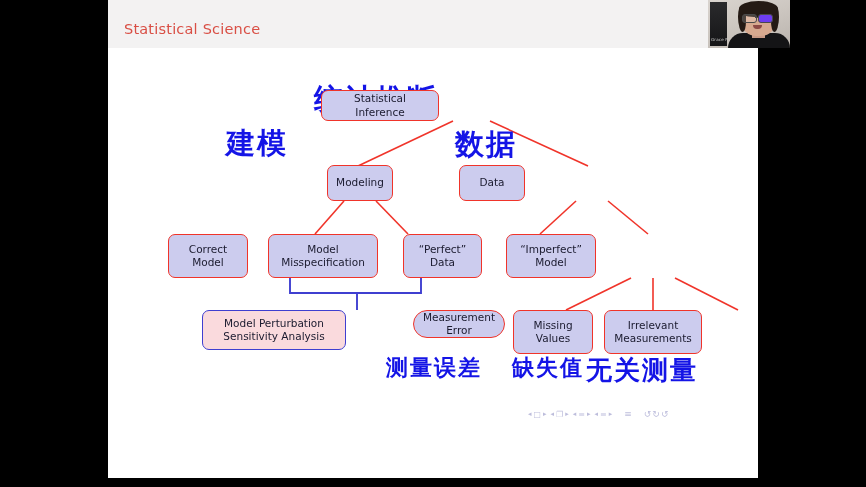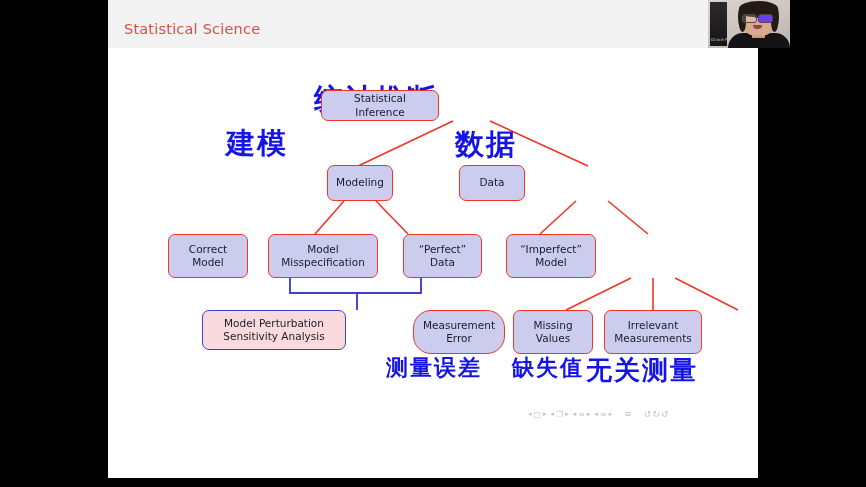--- a/index.html
+++ b/index.html
@@ -117,21 +117,21 @@
 
       <div class="node" style="left:295px;top:186px;width:79px;height:44px;">“Perfect”
 Data</div>
 
       <div class="node" style="left:398px;top:186px;width:90px;height:44px;">“Imperfect”
 Model</div>
 
       <div class="node alt" style="left:94px;top:262px;width:144px;height:40px;">Model Perturbation
 Sensitivity Analysis</div>
 
-      <div class="node" style="left:305px;top:262px;width:92px;height:44px;border-radius:18px;">Measurement
+      <div class="node" style="left:305px;top:262px;width:92px;height:28px;border-radius:18px;">Measurement
 Error</div>
 
       <div class="node" style="left:405px;top:262px;width:80px;height:44px;">Missing
 Values</div>
 
       <div class="node" style="left:496px;top:262px;width:98px;height:44px;">Irrelevant
 Measurements</div>
 
     </div>
 

